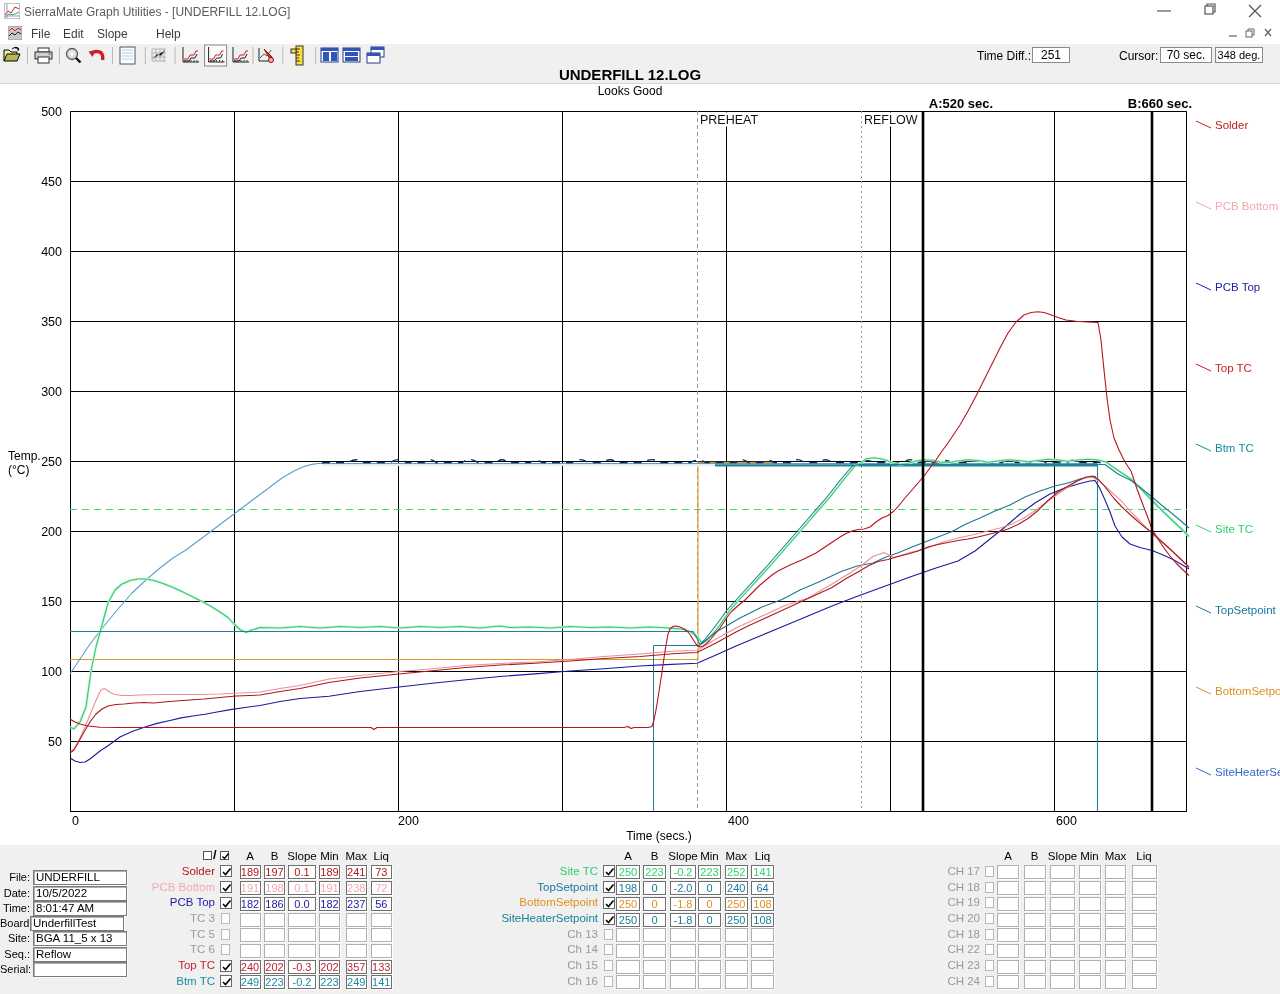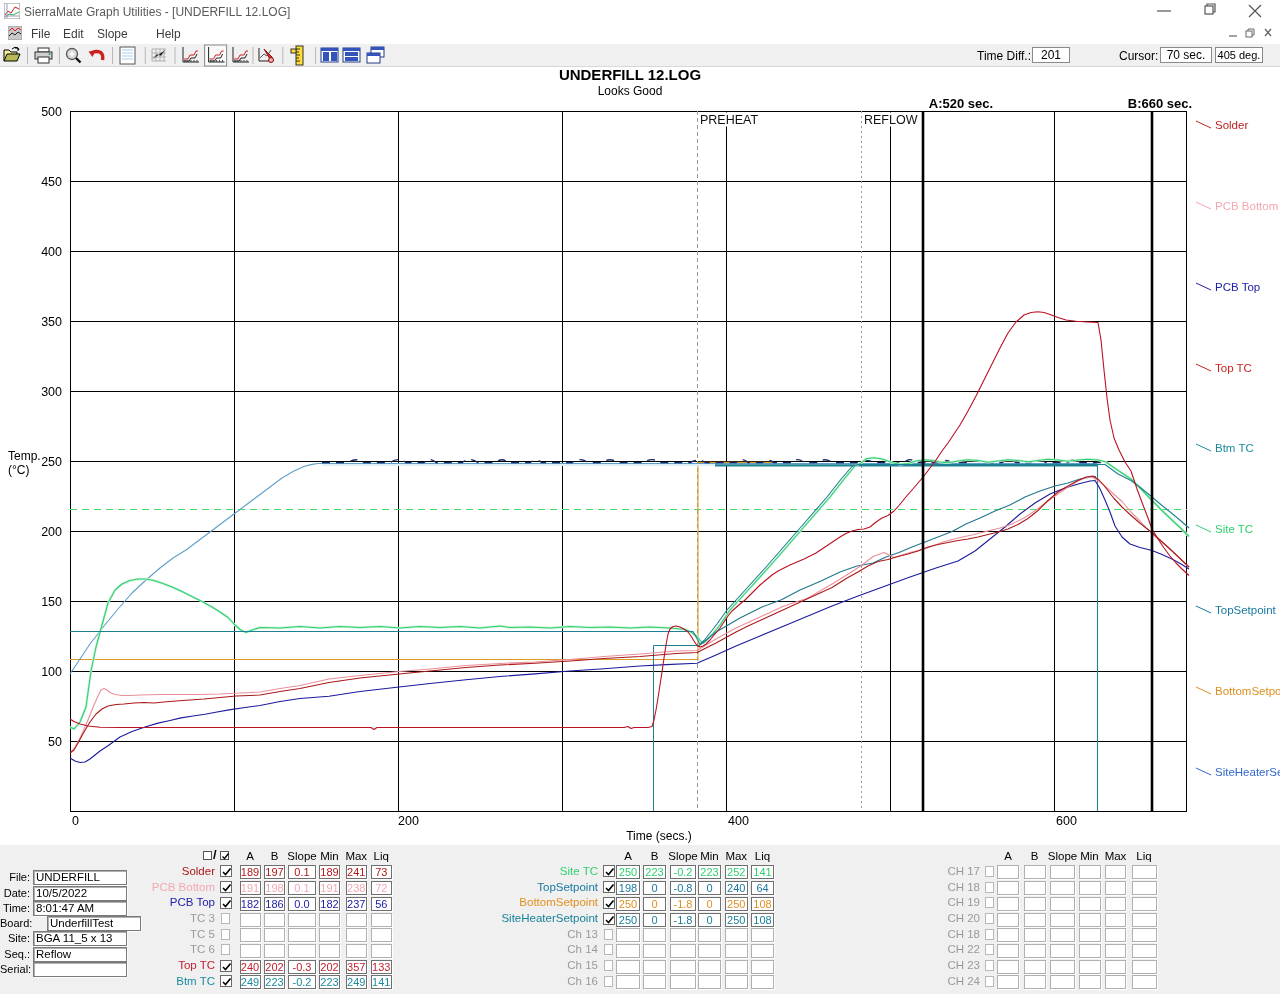--- a/index.html
+++ b/index.html
@@ -2,21 +2,21 @@
 <html><head>
 <meta charset="utf-8">
 <style>
 * { margin:0; padding:0; box-sizing:border-box; }
 html,body { width:1280px; height:994px; overflow:hidden; background:#fff;
   font-family:"Liberation Sans", sans-serif; }
 #titlebar { position:absolute; left:0; top:0; width:1280px; height:22px; background:#ffffff; }
 #titlebar .ttext { position:absolute; left:24px; top:5px; font-size:12px; color:#5a5a5a; }
 #menubar { position:absolute; left:0; top:22px; width:1280px; height:22px; background:#ffffff; }
 .menuitem { position:absolute; top:5px; font-size:12px; color:#3c3c3c; }
-#toolbar { position:absolute; left:0; top:44px; width:1280px; height:23px; background:#f0f0f0;
+#toolbar { position:absolute; left:0; top:44px; width:1280px; height:40px; background:#f0f0f0;
   border-bottom:1px solid #d8d8d8; }
 .tbfield { position:absolute; top:3px; height:16px; white-space:nowrap; overflow:hidden; background:#fff; border:1px solid #8a8a8a;
   font-size:12px; color:#000; text-align:center; line-height:14px; }
 .tblabel { position:absolute; top:5px; font-size:12px; color:#000; }
 #chart { position:absolute; left:0; top:66px; }
 #bottom { position:absolute; left:0; top:845px; width:1280px; height:149px; background:#f0f0f0; }
 .fld-label { position:absolute; font-size:11px; color:#000; text-align:right; }
 .fld-box { position:absolute; width:94px; height:15px; background:#fff;
   border:1px solid #7a7a7a; box-shadow:1px 1px 0 #fcfcfc, inset 1px 1px 0 #b0b0b0;
   font-size:11.5px; line-height:13px; padding-left:2px; color:#000; white-space:nowrap;}
@@ -146,24 +146,24 @@
         </g>
         <g transform="translate(367,3)">
           <rect x="4" y="0" width="13" height="10" fill="#fff" stroke="#223a8a"></rect>
           <rect x="4" y="0" width="13" height="3" fill="#3355bb"></rect>
           <rect x="0" y="6" width="13" height="10" fill="#fff" stroke="#223a8a"></rect>
           <rect x="0" y="6" width="13" height="3" fill="#3355bb"></rect>
         </g>
       </svg>
     </div>
   <div class="tblabel" style="left:977px">Time Diff.:</div>
-  <div class="tbfield" style="left:1032px; width:38px">201</div>
+  <div class="tbfield" style="left:1032px; width:38px">251</div>
   <div class="tblabel" style="left:1119px">Cursor:</div>
   <div class="tbfield" style="left:1160px; width:52px">70 sec.</div>
-  <div class="tbfield" style="left:1215px; width:48px; font-size:11px">405 deg.</div>
+  <div class="tbfield" style="left:1215px; width:48px; font-size:11px">348 deg.</div>
 </div>
 <svg id="chart" width="1280" height="779" viewBox="0 66 1280 779">
   <text x="630" y="80" font-size="15" font-weight="bold" text-anchor="middle" fill="#000">UNDERFILL 12.LOG</text>
   <text x="630" y="95" font-size="12" text-anchor="middle" fill="#000">Looks Good</text>
   <text x="961" y="108" font-size="13" font-weight="bold" text-anchor="middle" fill="#000">A:520 sec.</text>
   <text x="1160" y="108" font-size="13" font-weight="bold" text-anchor="middle" fill="#000">B:660 sec.</text>
 
   <g stroke="#000" stroke-width="1" shape-rendering="crispEdges">
     <path d="M70 181.5 H1187 M70 251.5 H1187 M70 321.5 H1187 M70 391.5 H1187 M70 461.5 H1187 M70 531.5 H1187 M70 601.5 H1187 M70 671.5 H1187 M70 741.5 H1187"></path>
     <path d="M234.5 111 V811 M398.5 111 V811 M562.5 111 V811 M726.5 111 V811 M890.5 111 V811 M1054.5 111 V811"></path>
@@ -258,21 +258,21 @@
   </g>
 </svg>
 <div id="bottom">
     <div class="fld-label" style="left:0;width:30px;top:26.2px">File:</div>
 <div class="fld-box" style="left:33px;top:25.2px">UNDERFILL</div>
 <div class="fld-label" style="left:0;width:30px;top:41.5px">Date:</div>
 <div class="fld-box" style="left:33px;top:40.5px">10/5/2022</div>
 <div class="fld-label" style="left:0;width:30px;top:56.7px">Time:</div>
 <div class="fld-box" style="left:33px;top:55.7px">8:01:47 AM</div>
 <div class="fld-label" style="left:0;width:30px;top:72.0px">Board:</div>
-<div class="fld-box" style="left:47px;top:71.0px">UnderfillTest</div>
+<div class="fld-box" style="left:30px;top:71.0px">UnderfillTest</div>
 <div class="fld-label" style="left:0;width:30px;top:87.2px">Site:</div>
 <div class="fld-box" style="left:33px;top:86.2px">BGA 11_5 x 13</div>
 <div class="fld-label" style="left:0;width:30px;top:102.5px">Seq.:</div>
 <div class="fld-box" style="left:33px;top:101.5px">Reflow</div>
 <div class="fld-label" style="left:0;width:30px;top:117.8px">Serial:</div>
 <div class="fld-box" style="left:33px;top:116.8px"></div>
 <div class="thead" style="left:231.5px;top:5px;width:37.0px">A</div>
 <div class="thead" style="left:256.0px;top:5px;width:37.0px">B</div>
 <div class="thead" style="left:280.0px;top:5px;width:44.0px">Slope</div>
 <div class="thead" style="left:311.0px;top:5px;width:37.0px">Min</div>
@@ -388,21 +388,21 @@
 <div class="vbox" style="left:724.5px;top:20.3px;width:23.5px;color:#2ed06e">252</div>
 <div class="vbox" style="left:751.0px;top:20.3px;width:23.0px;color:#2ed06e">141</div>
 <div class="rowlab" style="left:448.0px;width:150px;top:35.5px;color:#1878a0">TopSetpoint</div>
 <div class="cb" style="left:603.0px;top:36.0px">
       <svg width="12" height="12" viewBox="0 0 12 12">
         <path d="M2 6 L4.5 8.5 L9.5 2.5" stroke="#000" stroke-width="1.6" fill="none"></path>
       </svg>
     </div>
 <div class="vbox" style="left:616.0px;top:36.0px;width:24.0px;color:#1878a0">198</div>
 <div class="vbox" style="left:643.0px;top:36.0px;width:23.0px;color:#1878a0">0</div>
-<div class="vbox" style="left:670.0px;top:36.0px;width:26.0px;color:#1878a0">-0.8</div>
+<div class="vbox" style="left:670.0px;top:36.0px;width:26.0px;color:#1878a0">-2.0</div>
 <div class="vbox" style="left:698.0px;top:36.0px;width:23.0px;color:#1878a0">0</div>
 <div class="vbox" style="left:724.5px;top:36.0px;width:23.5px;color:#1878a0">240</div>
 <div class="vbox" style="left:751.0px;top:36.0px;width:23.0px;color:#1878a0">64</div>
 <div class="rowlab" style="left:448.0px;width:150px;top:51.2px;color:#e09020">BottomSetpoint</div>
 <div class="cb" style="left:603.0px;top:51.7px">
       <svg width="12" height="12" viewBox="0 0 12 12">
         <path d="M2 6 L4.5 8.5 L9.5 2.5" stroke="#000" stroke-width="1.6" fill="none"></path>
       </svg>
     </div>
 <div class="vbox" style="left:616.0px;top:51.7px;width:24.0px;color:#e09020">250</div>

